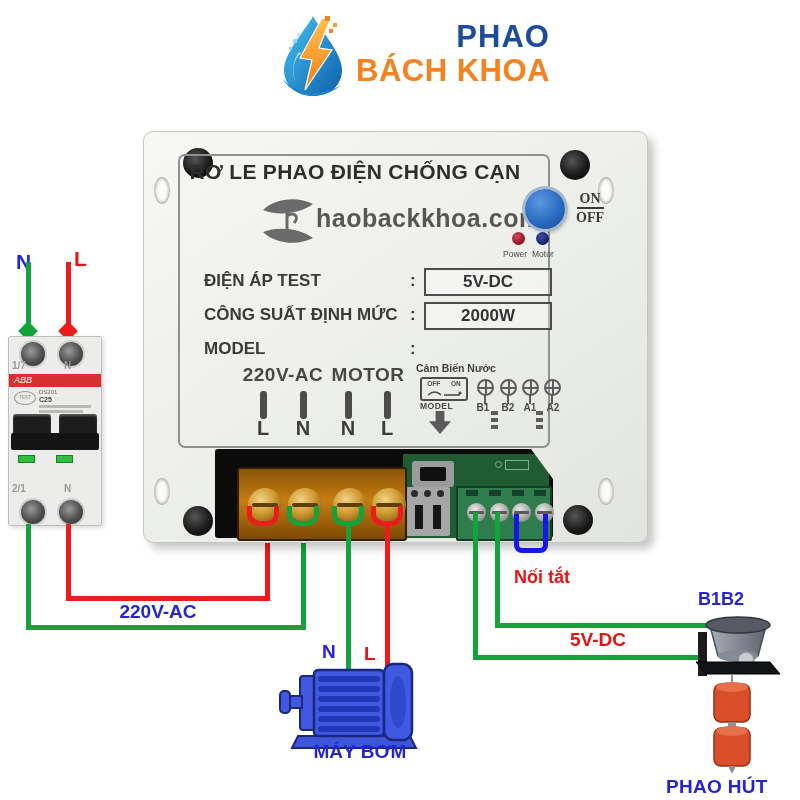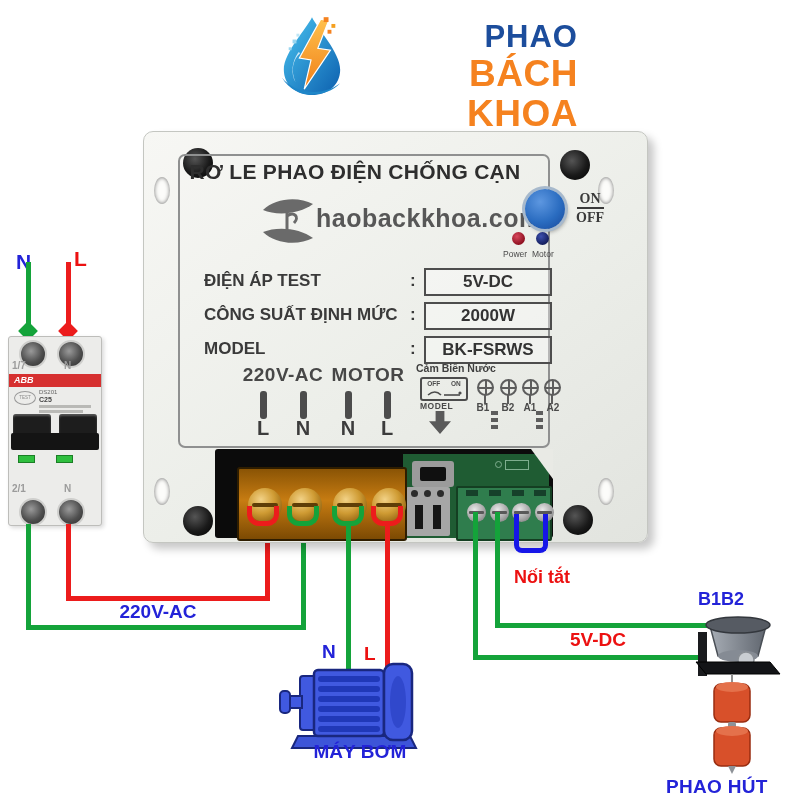--- a/index.html
+++ b/index.html
@@ -102,39 +102,39 @@
       <rect x="47" y="4" width="5" height="5" fill="#f5821f"></rect>
       <rect x="55" y="11" width="4" height="4" fill="#f5a01f"></rect>
       <rect x="51" y="17" width="4" height="4" fill="#f5821f"></rect>
       <rect x="15" y="27" width="4" height="4" fill="#9ad6f0"></rect>
       <rect x="11" y="35" width="3" height="3" fill="#9ad6f0"></rect>
       <rect x="19" y="21" width="3" height="3" fill="#bfe6f5"></rect>
       <path d="M4,66 C16,82 44,87 64,72 C50,87 18,90 4,66 Z" fill="#1f86c8"></path>
     </svg>
     <div style="margin-left:8px;">
       <div style="font-size:31px;font-weight:bold;color:#1c4d9c;letter-spacing:1px;margin-top:9px;line-height:1.05;">PHAO</div>
-      <div style="font-size:37px;font-weight:bold;color:#f5821f;letter-spacing:0.5px;line-height:1.1;">BÁCH KHOA</div>
+      <div style="font-size:31px;font-weight:bold;color:#f5821f;letter-spacing:0.5px;line-height:1.1;">BÁCH KHOA</div>
     </div>
   </div>
 
   <div class="abs lbl-blue" style="left:16px;top:250px;font-size:21px;">N</div>
   <div class="abs lbl-red" style="left:74px;top:247px;font-size:21px;">L</div>
 
   <div class="wire wgreen" style="left:26px;top:262px;width:5px;height:72px;"></div>
   <div class="wire wred" style="left:66px;top:262px;width:5px;height:72px;"></div>
   <div class="diamond wgreen" style="left:21px;top:324px;"></div>
   <div class="diamond wred" style="left:61px;top:324px;"></div>
 
   <div id="breaker">
     <div class="bscrew" style="left:10px;top:3px;"></div>
     <div class="bscrew" style="left:48px;top:3px;"></div>
     <div class="btxt" style="left:3px;top:23px;">1/7</div>
     <div class="btxt" style="left:55px;top:23px;">N</div>
     <div class="abs" style="left:0;top:37px;width:100%;height:13px;background:#d63030;">
-      <span style="position:absolute;left:5px;top:1px;font-size:9px;font-weight:bold;font-style:italic;color:#fff;text-align:center;">ABB</span>
+      <span style="position:absolute;left:5px;top:1px;font-size:9px;font-weight:normal;font-style:italic;color:#fff;text-align:center;">ABB</span>
     </div>
     <div class="abs" style="left:5px;top:54px;width:20px;height:12px;border:1px solid #9a9a9a;border-radius:50%;font-size:4.5px;color:#8a8a8a;text-align:center;line-height:12px;">TEST</div>
     <div class="abs" style="left:30px;top:52px;font-size:6px;color:#666;">DS201</div>
     <div class="abs" style="left:30px;top:59px;font-size:7px;font-weight:bold;color:#444;">C25</div>
     <div class="greybar" style="left:30px;top:68px;width:52px;"></div>
     <div class="greybar" style="left:30px;top:73px;width:44px;"></div>
     <div class="toggle" style="left:4px;top:77px;"></div>
     <div class="toggle" style="left:50px;top:77px;"></div>
     <div class="abs" style="left:2px;top:96px;width:88px;height:17px;background:#141414;border-radius:2px;"></div>
     <div class="gstrip" style="left:9px;top:118px;"></div>
@@ -184,21 +184,20 @@
   <div class="abs" style="left:532px;top:249px;font-size:8.5px;color:#4a4a4a;">Motor</div>
 
   <div class="spec-label" style="top:268px;">ĐIỆN ÁP TEST</div>
   <div class="spec-colon" style="top:268px;">:</div>
   <div class="spec-box" style="top:268px;">5V-DC</div>
   <div class="spec-label" style="top:302px;">CÔNG SUẤT ĐỊNH MỨC</div>
   <div class="spec-colon" style="top:302px;">:</div>
   <div class="spec-box" style="top:302px;">2000W</div>
   <div class="spec-label" style="top:336px;">MODEL</div>
   <div class="spec-colon" style="top:336px;">:</div>
-  <div class="spec-box" style="top:336px;">BK-FSRWS</div>
 
   <div class="group-label" style="left:233px;top:364px;">220V-AC</div>
   <div class="group-label" style="left:318px;top:364px;">MOTOR</div>
   <div class="slot" style="left:260px;top:391px;"></div>
   <div class="slot" style="left:300px;top:391px;"></div>
   <div class="slot" style="left:345px;top:391px;"></div>
   <div class="slot" style="left:384px;top:391px;"></div>
   <div class="pin-letter" style="left:250px;top:417px;">L</div>
   <div class="pin-letter" style="left:290px;top:417px;">N</div>
   <div class="pin-letter" style="left:335px;top:417px;">N</div>

